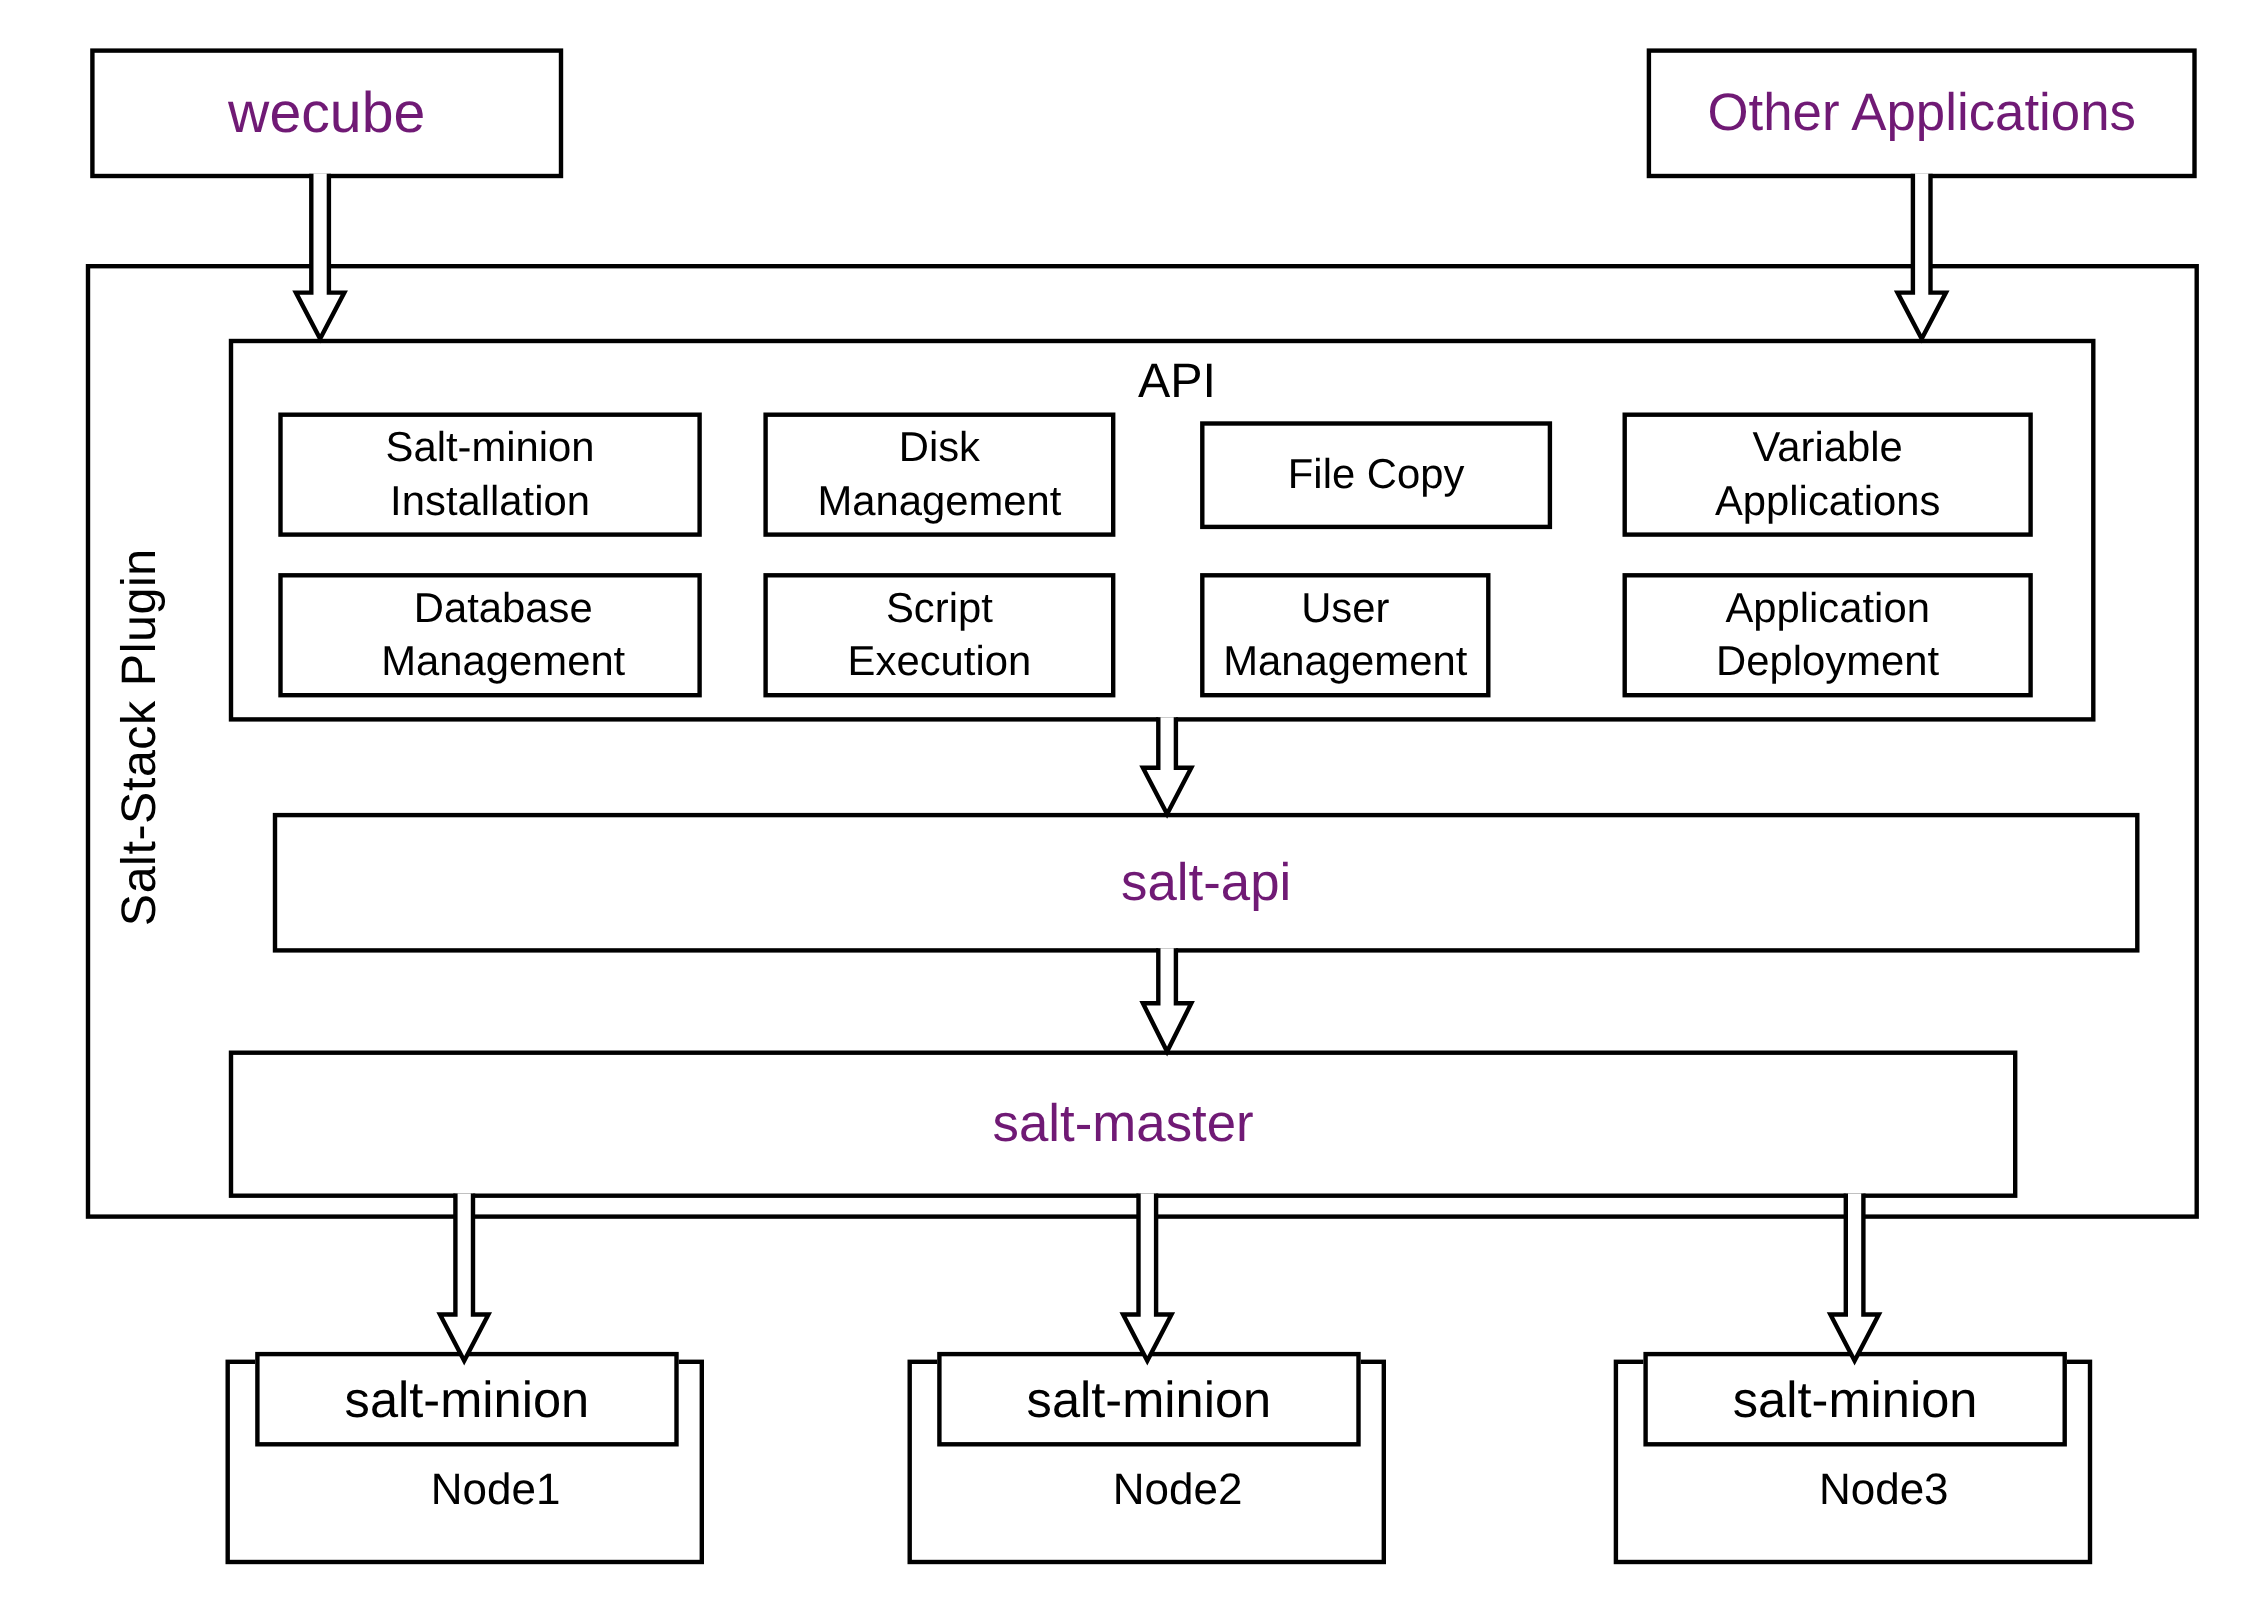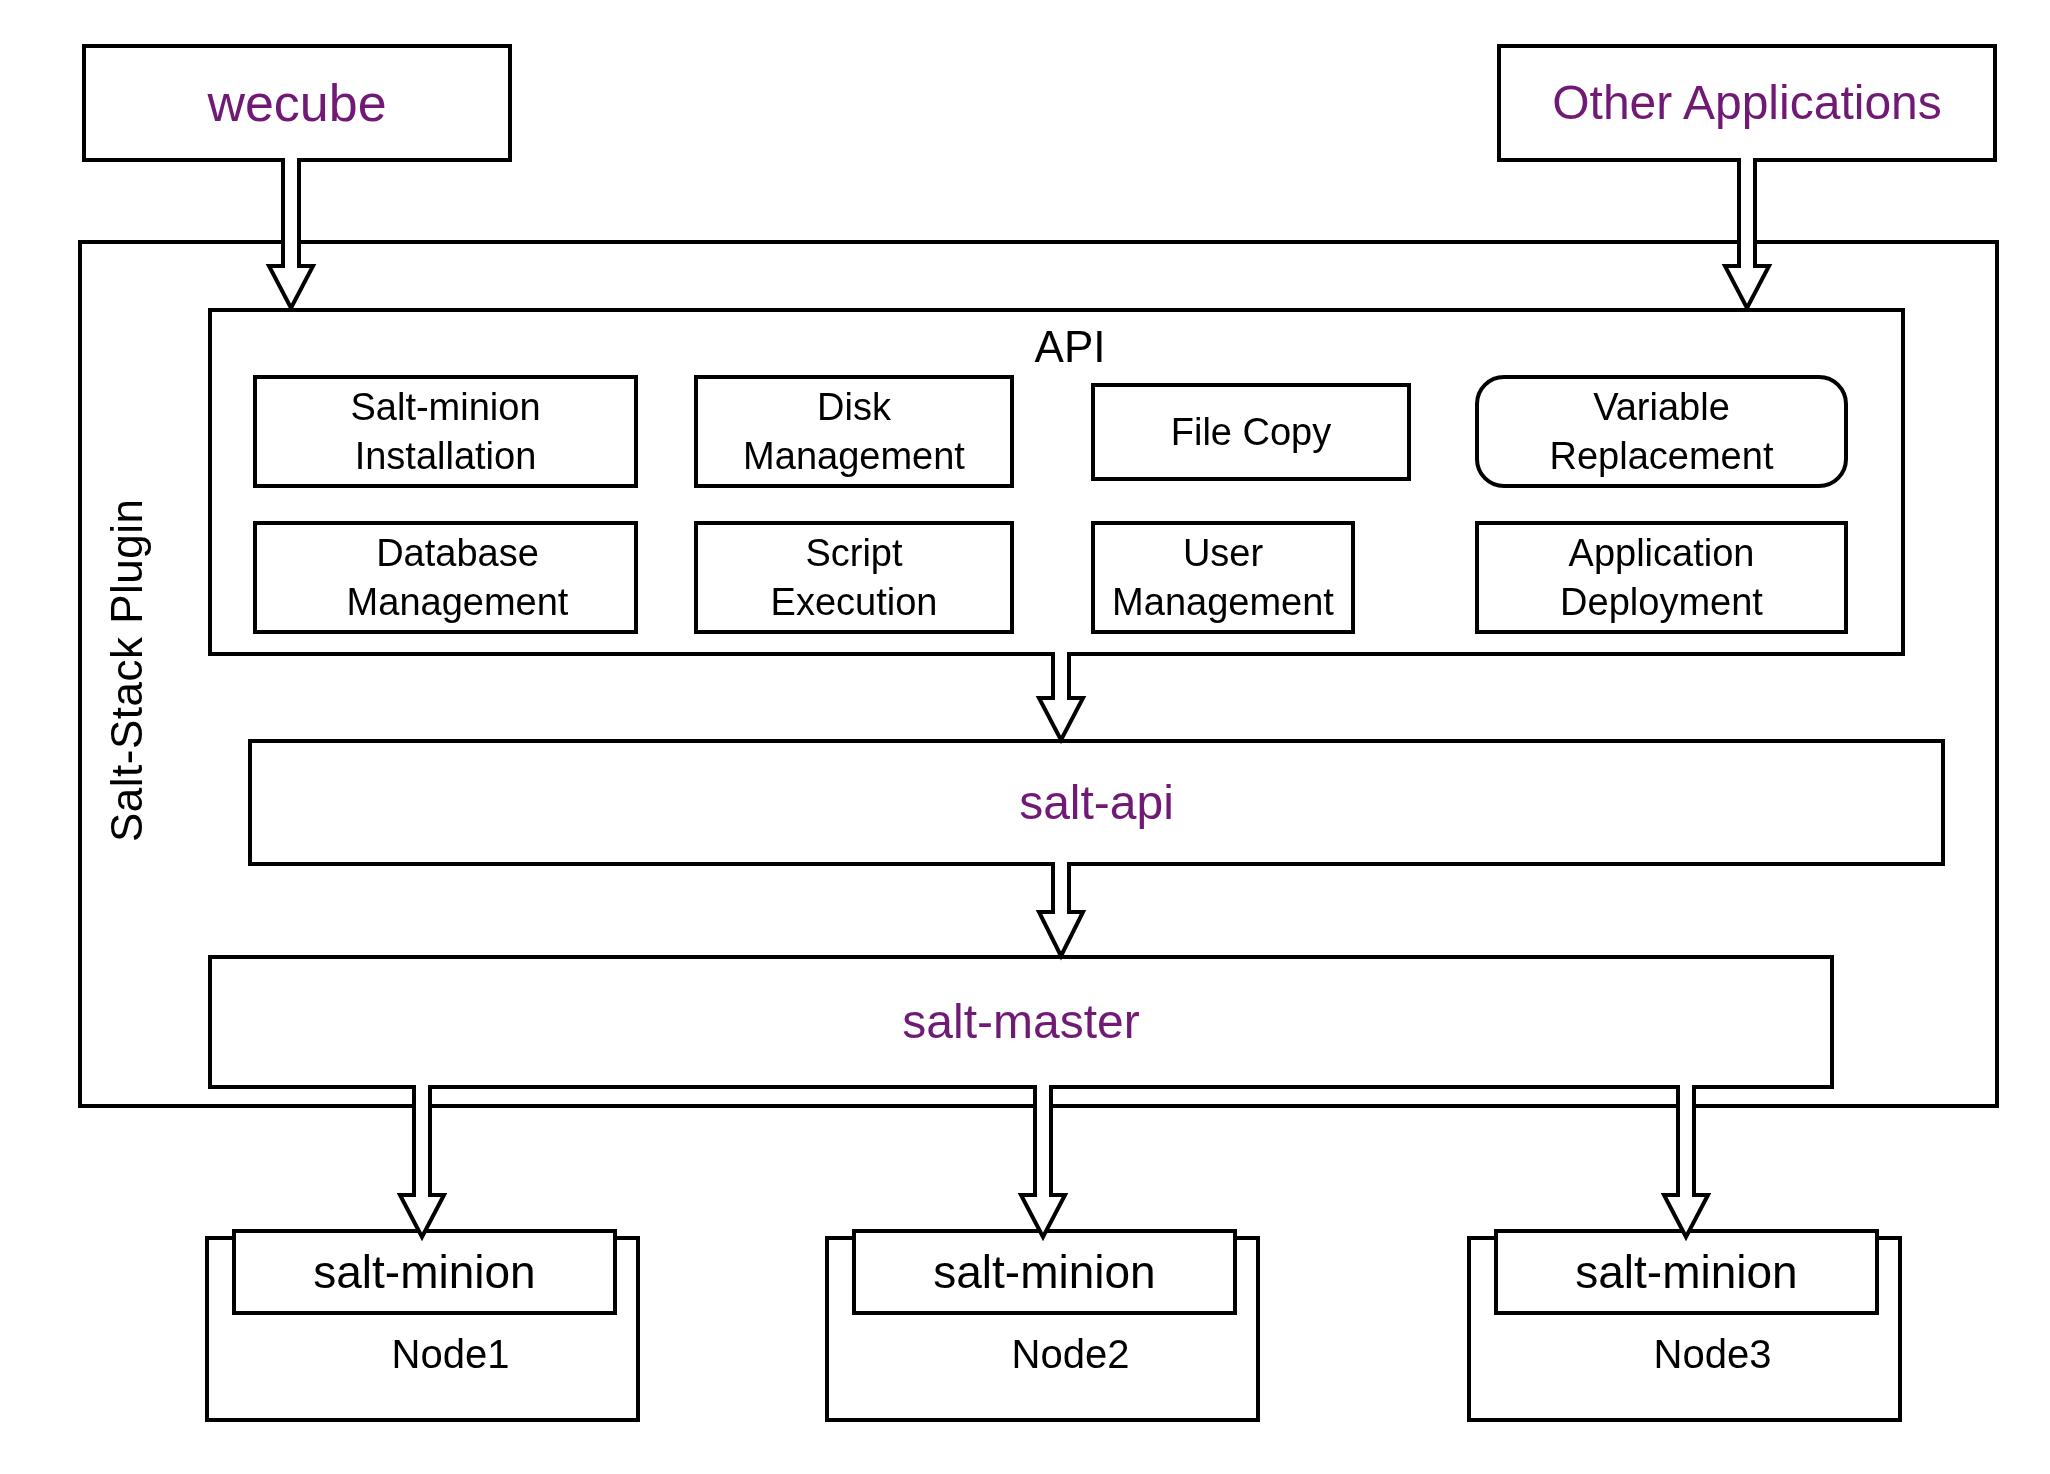--- a/index.html
+++ b/index.html
@@ -83,21 +83,21 @@
     text-align: center;
     font-size: 38px;
     line-height: 1.28;
     color: #000000;
   }
   .api-cell span { display: block; }
   
   #api-cell-0 { left: 253px;  top: 375px; width: 385px; height: 113px; }
   #api-cell-1 { left: 694px;  top: 375px; width: 320px; height: 113px; }
   #api-cell-2 { left: 1091px; top: 383px; width: 320px; height: 98px; }
-  #api-cell-3 { left: 1475px; top: 375px; width: 373px; height: 113px; border-radius: 29px; }
+  #api-cell-3 { left: 1475px; top: 375px; width: 373px; height: 113px; }
   
   #api-cell-4 { left: 253px;  top: 521px; width: 385px; height: 113px; padding-left: 24px; }
   #api-cell-5 { left: 694px;  top: 521px; width: 320px; height: 113px; }
   #api-cell-6 { left: 1091px; top: 521px; width: 264px; height: 113px; }
   #api-cell-7 { left: 1475px; top: 521px; width: 373px; height: 113px; }
   
   #salt-api-box {
     left: 208px; top: 739px; width: 1697px; height: 127px;
     font-size: 48px;
     margin-left: 40px;
@@ -174,21 +174,21 @@
   </div>
   <div class="api-cell" id="api-cell-1">
     <span>Disk</span>
     <span>Management</span>
   </div>
   <div class="api-cell" id="api-cell-2">
     <span>File Copy</span>
   </div>
   <div class="api-cell" id="api-cell-3">
     <span>Variable</span>
-    <span>Replacement</span>
+    <span>Applications</span>
   </div>
   <div class="api-cell" id="api-cell-4">
     <span>Database</span>
     <span>Management</span>
   </div>
   <div class="api-cell" id="api-cell-5">
     <span>Script</span>
     <span>Execution</span>
   </div>
   <div class="api-cell" id="api-cell-6">

